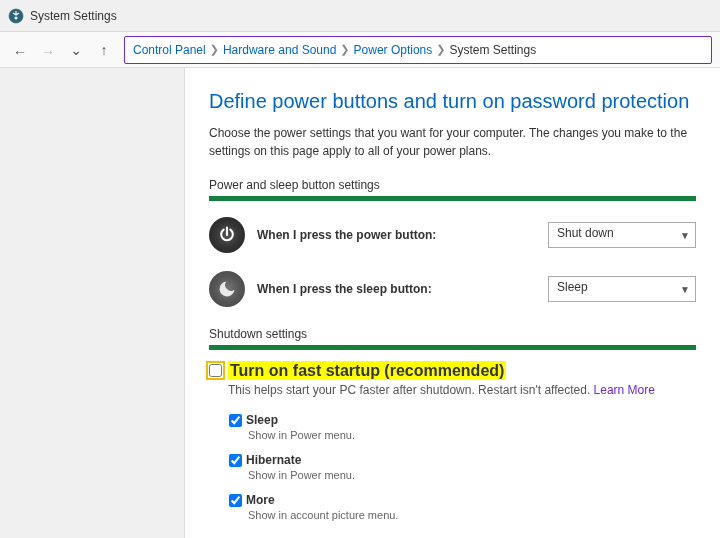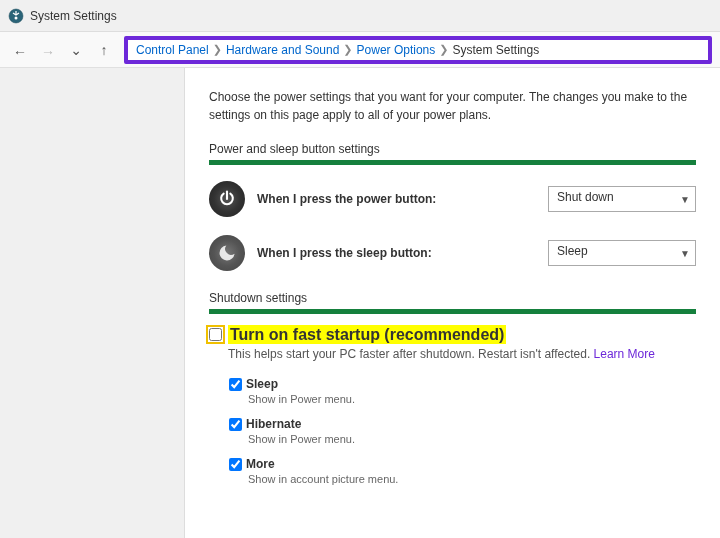--- a/index.html
+++ b/index.html
@@ -57,21 +57,21 @@
     .nav-btn.disabled { color: #bbb; cursor: default; }
     .breadcrumb {
       display: flex;
       align-items: center;
       font-size: 12px;
       color: #333;
       margin-left: 4px;
       flex: 1;
       height: 28px;
       background: white;
-      border: 4px solid #6d28d9;
+      border: 1px solid #6d28d9;
       border-radius: 2px;
       padding: 0 8px;
     }
     .breadcrumb-item {
       color: #0066cc;
       cursor: pointer;
     }
     .breadcrumb-sep {
       color: #888;
       margin: 0 4px;
@@ -275,20 +275,21 @@
     <span class="breadcrumb-item">Power Options</span>
     <span class="breadcrumb-sep">❯</span>
     <span class="breadcrumb-current">System Settings</span>
   </div>
 </div>
 
 <div class="content-wrapper">
   <div class="left-sidebar"></div>
   <div class="main-content">
 
+    <div class="page-title">Define power buttons and turn on password protection</div>
     <div class="page-description">Choose the power settings that you want for your computer. The changes you make to the settings on this page apply to all of your power plans.</div>
 
     <div class="section-header">Power and sleep button settings</div>
 
     <div class="power-setting-row">
       <div class="power-icon power-icon-power">
         <svg viewBox="0 0 24 24" fill="none" xmlns="http://www.w3.org/2000/svg">
           <path d="M12 3 L12 12" stroke="white" stroke-width="2.5" stroke-linecap="round"></path>
           <path d="M8 5.5 A7 7 0 1 0 16 5.5" stroke="white" stroke-width="2.5" fill="none" stroke-linecap="round"></path>
         </svg>

